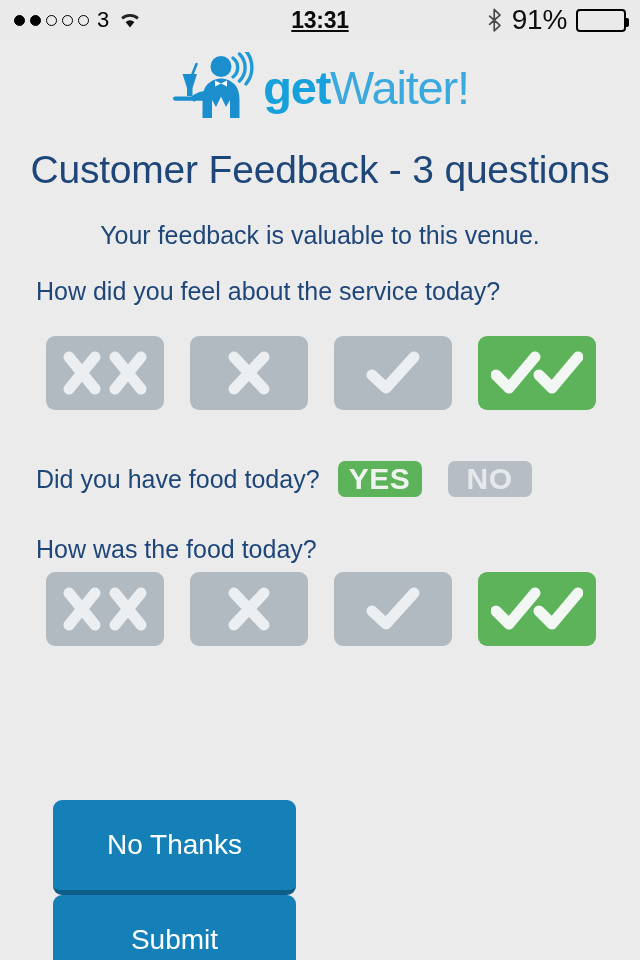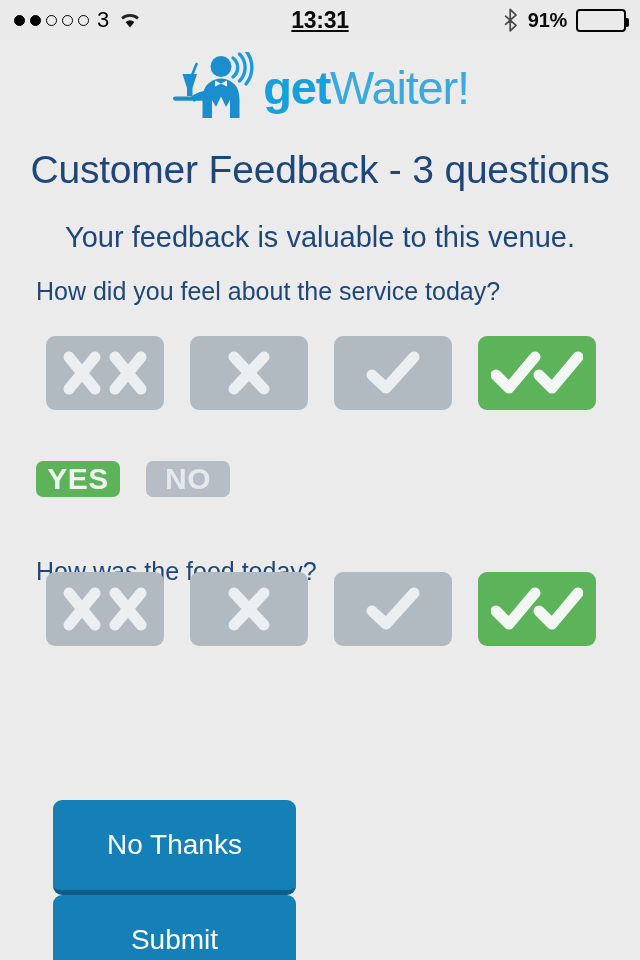--- a/index.html
+++ b/index.html
@@ -69,23 +69,23 @@
   .status-right {
     display: flex;
     align-items: center;
     justify-content: flex-end;
     gap: 9px;
     flex: 1 1 0;
     z-index: 2;
   }
   .bt-icon { width: 15px; height: 24px; display: block; }
   .battery-pct {
-    font-size: 20px;
+    font-size: 28px;
     color: #0b0b0b;
-    font-weight: 700;
+    font-weight: 400;
     letter-spacing: -0.3px;
   }
   .battery {
     position: relative;
     width: 50px;
     height: 23px;
     border: 2px solid #000;
     border-radius: 4px;
     box-sizing: border-box;
     padding: 2px;
@@ -144,37 +144,37 @@
     font-weight: 300;
     color: #1e4679;
     letter-spacing: -0.2px;
   }
   .subtitle {
     position: absolute;
     top: 221px;
     left: 0;
     width: 640px;
     text-align: center;
-    font-size: 29px;
+    font-size: 25px;
     color: #1e4679;
     font-weight: 400;
   }
 
   
   .question {
     position: absolute;
     left: 36px;
     font-size: 25px;
     color: #1e4679;
     font-weight: 400;
     white-space: nowrap;
     text-align: center;
   }
   .q1 { top: 277px; }
-  .q3 { top: 535px; margin-top: 22px; }
+  .q3 { top: 535px; }
 
   .rating-row {
     position: absolute;
     left: 46px;
     display: flex;
     gap: 26px;
   }
   .rating-row.r1 { top: 336px; }
   .rating-row.r3 { top: 572px; }
 
@@ -352,20 +352,21 @@
         <g fill="none" stroke="#f3f7f3" stroke-width="11" stroke-linecap="round" stroke-linejoin="round">
           <path d="M5 25 L18 38 L44 7"></path>
           <path d="M48 25 L61 38 L87 7"></path>
         </g>
       </svg>
     </span>
   </div>
 </div>
 
 <div class="food-row">
+  <span class="food-q">Did you have food today?</span>
   <span class="yn-btn yes">YES</span>
   <span class="yn-btn no">NO</span>
 </div>
 
 <div class="question q3">How was the food today?</div>
 
 <div class="rating-row r3">
   <div class="rate-btn">
     <span>
       <svg width="86" height="46" viewBox="0 0 86 46">

